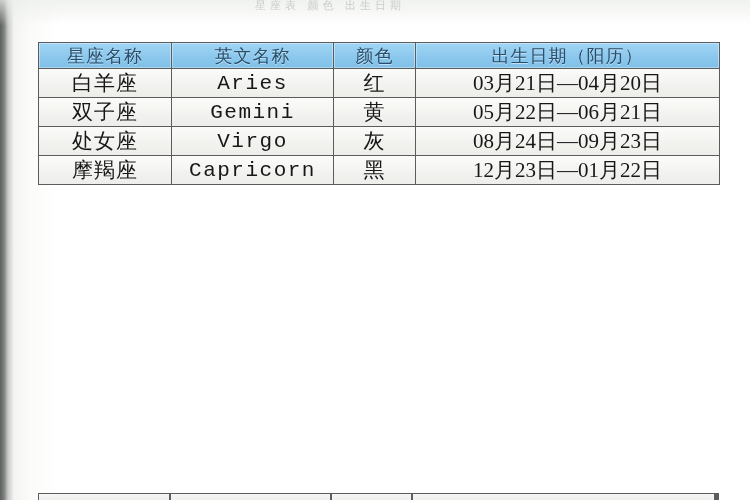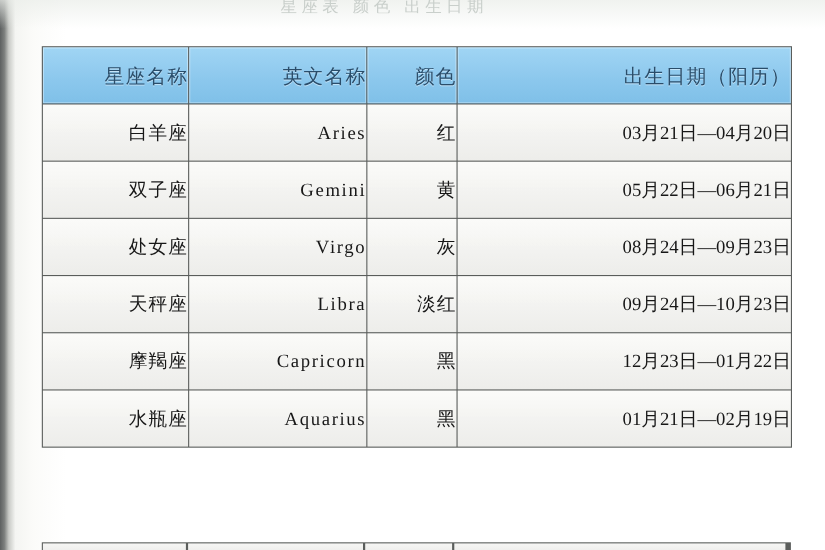--- a/index.html
+++ b/index.html
@@ -16,56 +16,56 @@
       linear-gradient(90deg,#5d6060 0px,#7d807e 4px,#c8cac6 8px,#f4f5f2 14px,#fbfbf9 30px,#ffffff 60px);
   }
   #page:after{
     content:"";position:absolute;inset:0;
     background:linear-gradient(180deg,rgba(235,238,234,.75) 0px,rgba(255,255,255,0) 26px);
     pointer-events:none;
   }
   
   #topghost{
     position:absolute;left:255px;top:0px;width:300px;height:12px;
-    overflow:hidden;color:#c9cfcb;font-size:15px;letter-spacing:4px;
+    overflow:hidden;color:#c9cfcb;font-size:11px;letter-spacing:4px;
     white-space:nowrap;line-height:12px;
     font-family:"DejaVu Sans","Liberation Sans",sans-serif;
   }
   
   #tablewrap{position:absolute;left:38px;top:42px;width:681px;}
   table.zodiac{
     border-collapse:separate;border-spacing:1px 1px;
     width:681px;table-layout:fixed;
     background:#5b5e5c;
   }
   table.zodiac col.c1{width:132px;}
   table.zodiac col.c2{width:161px;}
   table.zodiac col.c3{width:81px;}
   table.zodiac col.c4{width:303px;}
   table.zodiac th,table.zodiac td{
-    padding:0;margin:0;height:51px;
-    text-align:right;vertical-align:middle;
+    padding:0;margin:0;height:25px;
+    text-align:center;vertical-align:middle;
     font-weight:normal;
   }
   table.zodiac th{
     background:linear-gradient(180deg,#9fd2f0 0%,#8cc5e9 55%,#7fbde4 100%);
     color:#2d4f6b;
     font-size:18px;
     letter-spacing:1px;
     text-shadow:0 1px 0 rgba(255,255,255,.45);
     box-shadow:inset 0 0 0 1px rgba(255,255,255,.35);
     font-family:"DejaVu Sans","Liberation Sans",sans-serif;
   }
   table.zodiac td{
     background:linear-gradient(180deg,#f6f6f4 0%,#efefed 50%,#e9e9e6 100%);
     color:#1b1b1b;
-    font-size:17px;
+    font-size:21px;
   }
   td.name{font-size:17px;letter-spacing:1px;font-family:"DejaVu Sans","Liberation Sans",sans-serif;}
-  td.eng{font-size:16px;letter-spacing:1.5px;font-family:Liberation Serif, serif;}
+  td.eng{font-size:16px;letter-spacing:1.5px;font-family:Liberation Mono, monospace;}
   td.color{font-size:17px;letter-spacing:1px;font-family:"DejaVu Sans","Liberation Sans",sans-serif;}
   td.date{font-size:16px;letter-spacing:0px;font-family:Liberation Serif, serif;}
   
   #tablewrap{filter:blur(.18px) contrast(1.04);}
   
   .clipstrip{
     position:absolute;left:38px;top:493px;width:681px;height:7px;
     background:#5b5e5c;
   }
   .clipstrip i{
@@ -110,36 +110,24 @@
           <td class="color">黄</td>
           <td class="date">05月22日—06月21日</td>
         </tr>
         <tr>
           <td class="name">处女座</td>
           <td class="eng">Virgo</td>
           <td class="color">灰</td>
           <td class="date">08月24日—09月23日</td>
         </tr>
         <tr>
-          <td class="name">天秤座</td>
-          <td class="eng">Libra</td>
-          <td class="color">淡红</td>
-          <td class="date">09月24日—10月23日</td>
-        </tr>
-        <tr>
           <td class="name">摩羯座</td>
           <td class="eng">Capricorn</td>
           <td class="color">黑</td>
           <td class="date">12月23日—01月22日</td>
-        </tr>
-        <tr>
-          <td class="name">水瓶座</td>
-          <td class="eng">Aquarius</td>
-          <td class="color">黑</td>
-          <td class="date">01月21日—02月19日</td>
         </tr>
       </tbody>
   </table>
 </div>
 
 <div class="clipstrip">
   <i style="left:1px;width:130px;"></i>
   <i style="left:133px;width:159px;"></i>
   <i style="left:294px;width:79px;"></i>
   <i style="left:375px;width:301px;"></i>

